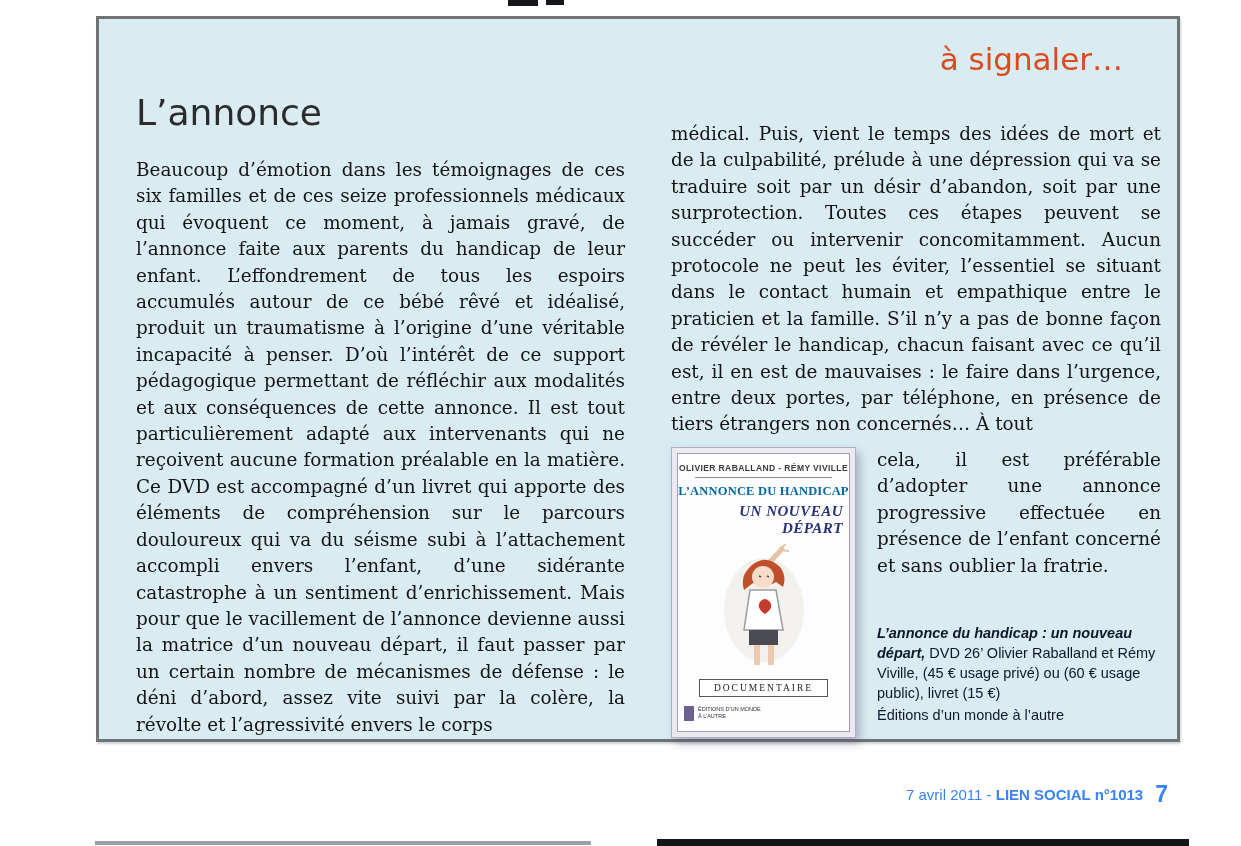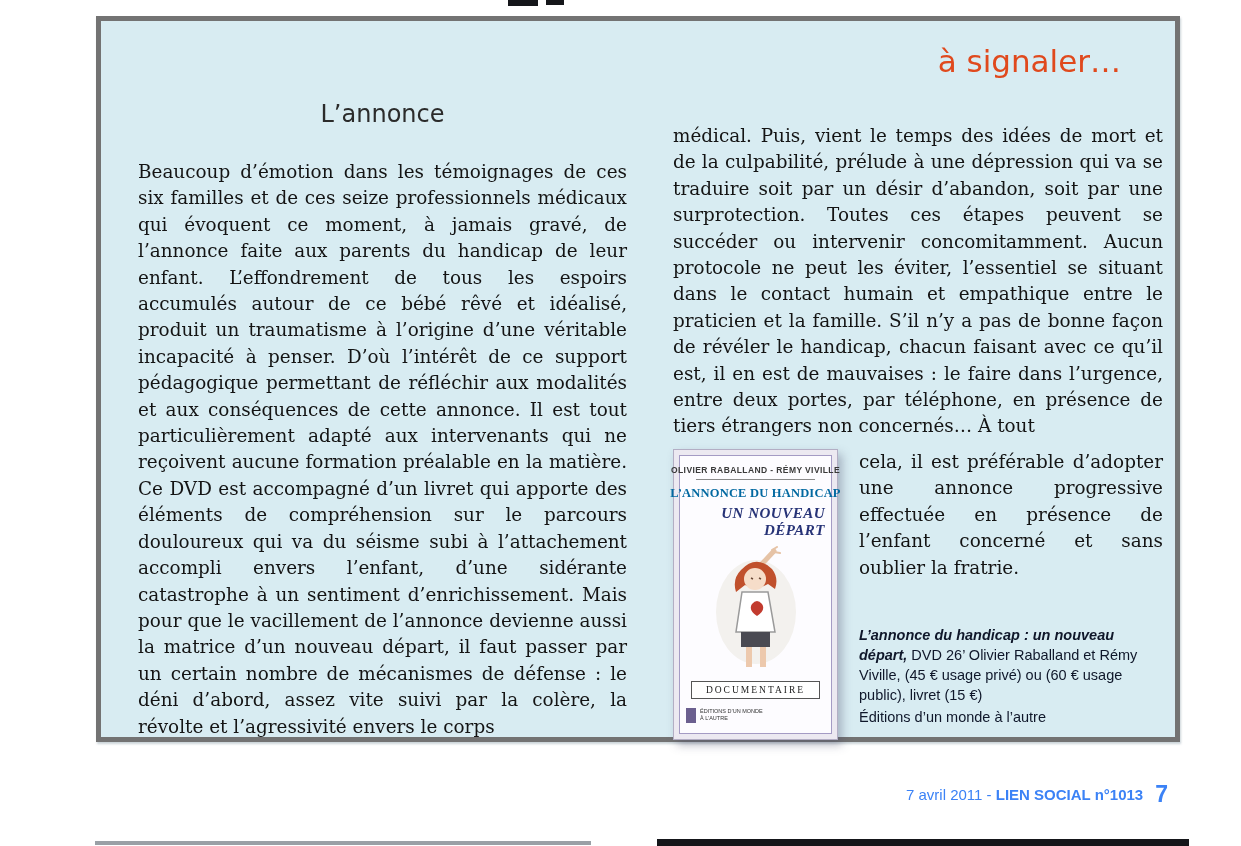--- a/index.html
+++ b/index.html
@@ -2,41 +2,41 @@
 <html><head>
 <meta charset="utf-8">
 <style>
   html,body{margin:0;padding:0;}
   body{
     width:1241px;height:846px;background:#ffffff;position:relative;
     font-family:"DejaVu Serif", serif;overflow:hidden;
   }
   .page{
     position:absolute;left:96px;top:16px;width:1084px;height:726px;
-    background:#d8ecf2;border:5px solid #737373;box-sizing:border-box;
+    background:#d8ecf2;border:3px solid #737373;box-sizing:border-box;
     box-shadow:1px 2px 2px rgba(140,160,170,0.45);
   }
   .section-label{
     position:absolute;top:22px;right:54px;
     font-family:"DejaVu Sans", sans-serif;font-size:31px;color:#e0491d;
   }
   .col1{position:absolute;left:37px;top:70px;width:489px;}
   .col2{position:absolute;left:572px;top:102px;width:490px;}
   .title{
     margin:0 0 21px 0;font-family:"DejaVu Sans", sans-serif;
-    font-size:24px;line-height:47px;font-weight:normal;color:#2b2b2b;text-align:center;
+    font-size:36px;line-height:47px;font-weight:normal;color:#2b2b2b;
   }
   .tline{display:block;}
   .body{
     margin:0;text-align:justify;font-size:18.4px;line-height:26.4px;
     color:#141414;font-family:"DejaVu Serif", serif;
   }
   .media-row{display:flex;gap:21px;margin-top:9px;}
   .dvd{
-    flex:0 0 auto;width:165px;height:291px;background:#ece9f1;
+    flex:0 0 auto;width:185px;height:291px;background:#ece9f1;
     border:1px solid #b3aec4;box-sizing:border-box;padding:5px;
     box-shadow:4px 5px 9px rgba(70,70,100,0.35);
   }
   .dvd-inner{
     height:100%;box-sizing:border-box;border:1px solid #a49bc4;background:#fdfcff;
     display:flex;flex-direction:column;align-items:center;padding:9px 6px 6px;
   }
   .dvd-authors{
     font-family:"Liberation Sans", sans-serif;font-size:8.5px;font-weight:bold;
     color:#3a3a3a;letter-spacing:0.4px;white-space:nowrap;

